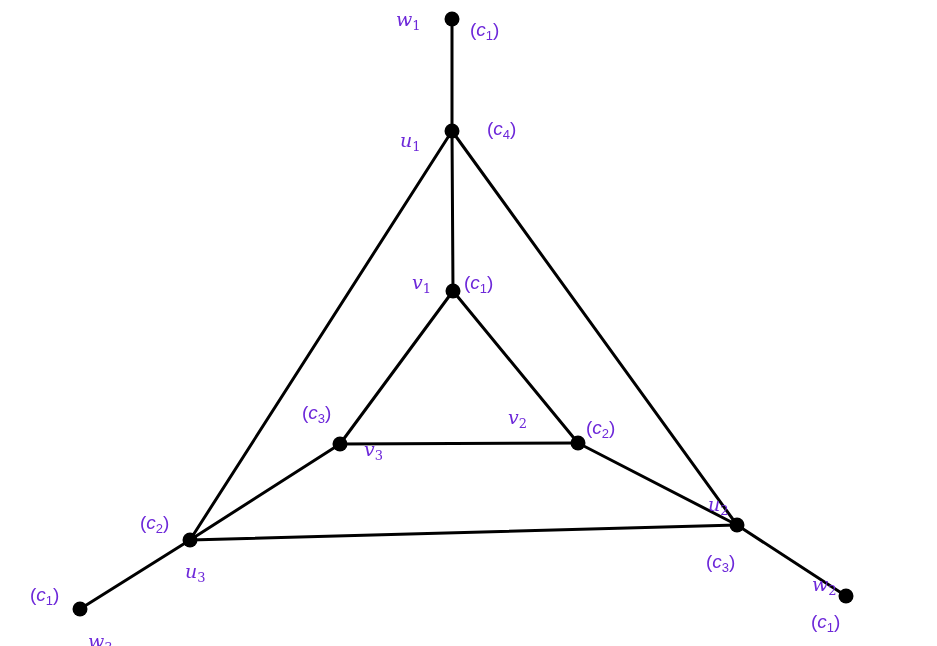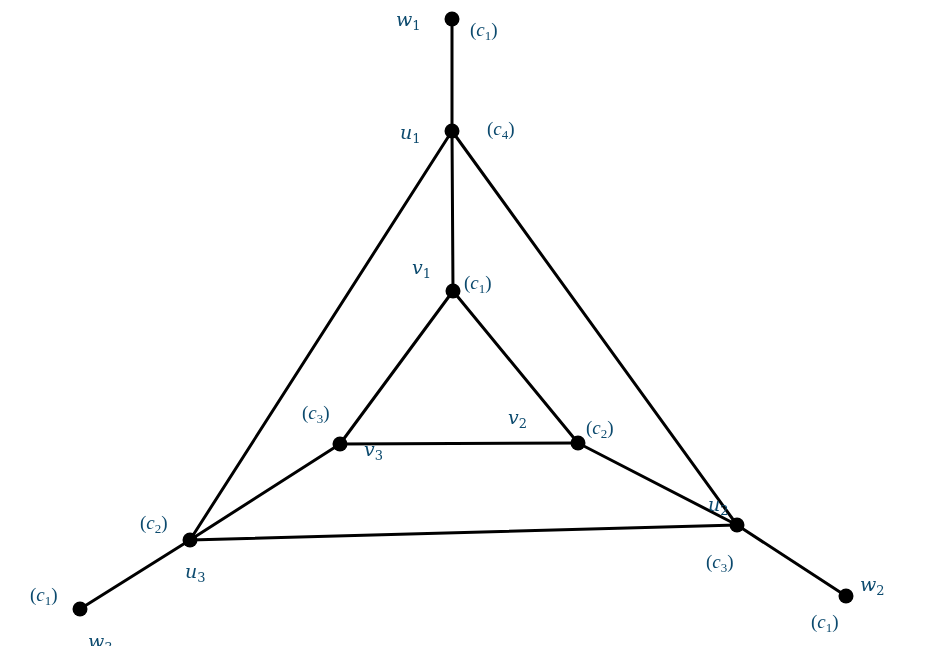--- a/index.html
+++ b/index.html
@@ -1,22 +1,22 @@
 <!DOCTYPE html>
 <html><head>
 <meta charset="utf-8">
 <style>
   html, body { margin: 0; padding: 0; background: #ffffff; }
   body { width: 937px; height: 646px; position: relative; overflow: hidden; }
   #canvas { position: absolute; left: 0; top: 0; width: 937px; height: 646px; }
   .edge { stroke: #000000; stroke-width: 3; stroke-linecap: round; }
   .node { fill: #000000; }
-  .lbl { position: absolute; font-family: "DejaVu Serif", serif; font-style: italic; font-size: 19px; color: #0c4a6e; white-space: nowrap; line-height: 1; }
+  .lbl { position: absolute; font-family: "DejaVu Serif", serif; font-style: italic; font-size: 19px; color: #6d28d9; white-space: nowrap; line-height: 1; }
   .lbl sub { font-style: normal; font-size: 13px; vertical-align: -4px; }
-  .col { font-family: Liberation Serif, serif; font-size: 19px; }
+  .col { font-family: Liberation Sans, sans-serif; font-size: 19px; }
   .col .paren { font-style: normal; }
 </style>
 </head>
 <body>
 
 <svg id="canvas" width="937" height="646" viewBox="0 0 937 646">
   <g id="edges">
       <line x1="452" y1="19" x2="452" y2="131" class="edge" stroke="#000000"></line>
       <line x1="452" y1="131" x2="453" y2="291" class="edge" stroke="#000000"></line>
       <line x1="452" y1="131" x2="737" y2="525" class="edge" stroke="#000000"></line>
@@ -37,27 +37,27 @@
       <circle cx="578" cy="443" r="7.5" class="node" fill="#000000"></circle>
       <circle cx="340" cy="444" r="7.5" class="node" fill="#000000"></circle>
       <circle cx="737" cy="525" r="7.5" class="node" fill="#000000"></circle>
       <circle cx="190" cy="540" r="7.5" class="node" fill="#000000"></circle>
       <circle cx="846" cy="596" r="7.5" class="node" fill="#000000"></circle>
       <circle cx="80" cy="609" r="7.5" class="node" fill="#000000"></circle>
     </g>
 </svg>
 
 <div class="lbl" style="left:396px;top:10px"><span>w</span><sub>1</sub></div>
-<div class="lbl" style="left:400px;top:123px"><span>u</span><sub>1</sub></div>
-<div class="lbl" style="left:412px;top:258px"><span>v</span><sub>1</sub></div>
+<div class="lbl" style="left:400px;top:131px"><span>u</span><sub>1</sub></div>
+<div class="lbl" style="left:412px;top:273px"><span>v</span><sub>1</sub></div>
 <div class="lbl" style="left:508px;top:408px"><span>v</span><sub>2</sub></div>
 <div class="lbl" style="left:364px;top:440px"><span>v</span><sub>3</sub></div>
 <div class="lbl" style="left:708px;top:495px"><span>u</span><sub>2</sub></div>
 <div class="lbl" style="left:185px;top:562px"><span>u</span><sub>3</sub></div>
-<div class="lbl" style="left:860px;top:575px"><span>w</span><sub>2</sub></div>
+<div class="lbl" style="left:812px;top:575px"><span>w</span><sub>2</sub></div>
 <div class="lbl" style="left:88px;top:632px"><span>w</span><sub>3</sub></div>
 
 <div class="lbl col" style="left:470px;top:20px"><span class="paren">(</span><span>c</span><sub>1</sub><span class="paren">)</span></div>
 <div class="lbl col" style="left:487px;top:119px"><span class="paren">(</span><span>c</span><sub>4</sub><span class="paren">)</span></div>
 <div class="lbl col" style="left:464px;top:273px"><span class="paren">(</span><span>c</span><sub>1</sub><span class="paren">)</span></div>
 <div class="lbl col" style="left:586px;top:418px"><span class="paren">(</span><span>c</span><sub>2</sub><span class="paren">)</span></div>
 <div class="lbl col" style="left:302px;top:403px"><span class="paren">(</span><span>c</span><sub>3</sub><span class="paren">)</span></div>
 <div class="lbl col" style="left:706px;top:552px"><span class="paren">(</span><span>c</span><sub>3</sub><span class="paren">)</span></div>
 <div class="lbl col" style="left:140px;top:513px"><span class="paren">(</span><span>c</span><sub>2</sub><span class="paren">)</span></div>
 <div class="lbl col" style="left:811px;top:612px"><span class="paren">(</span><span>c</span><sub>1</sub><span class="paren">)</span></div>

